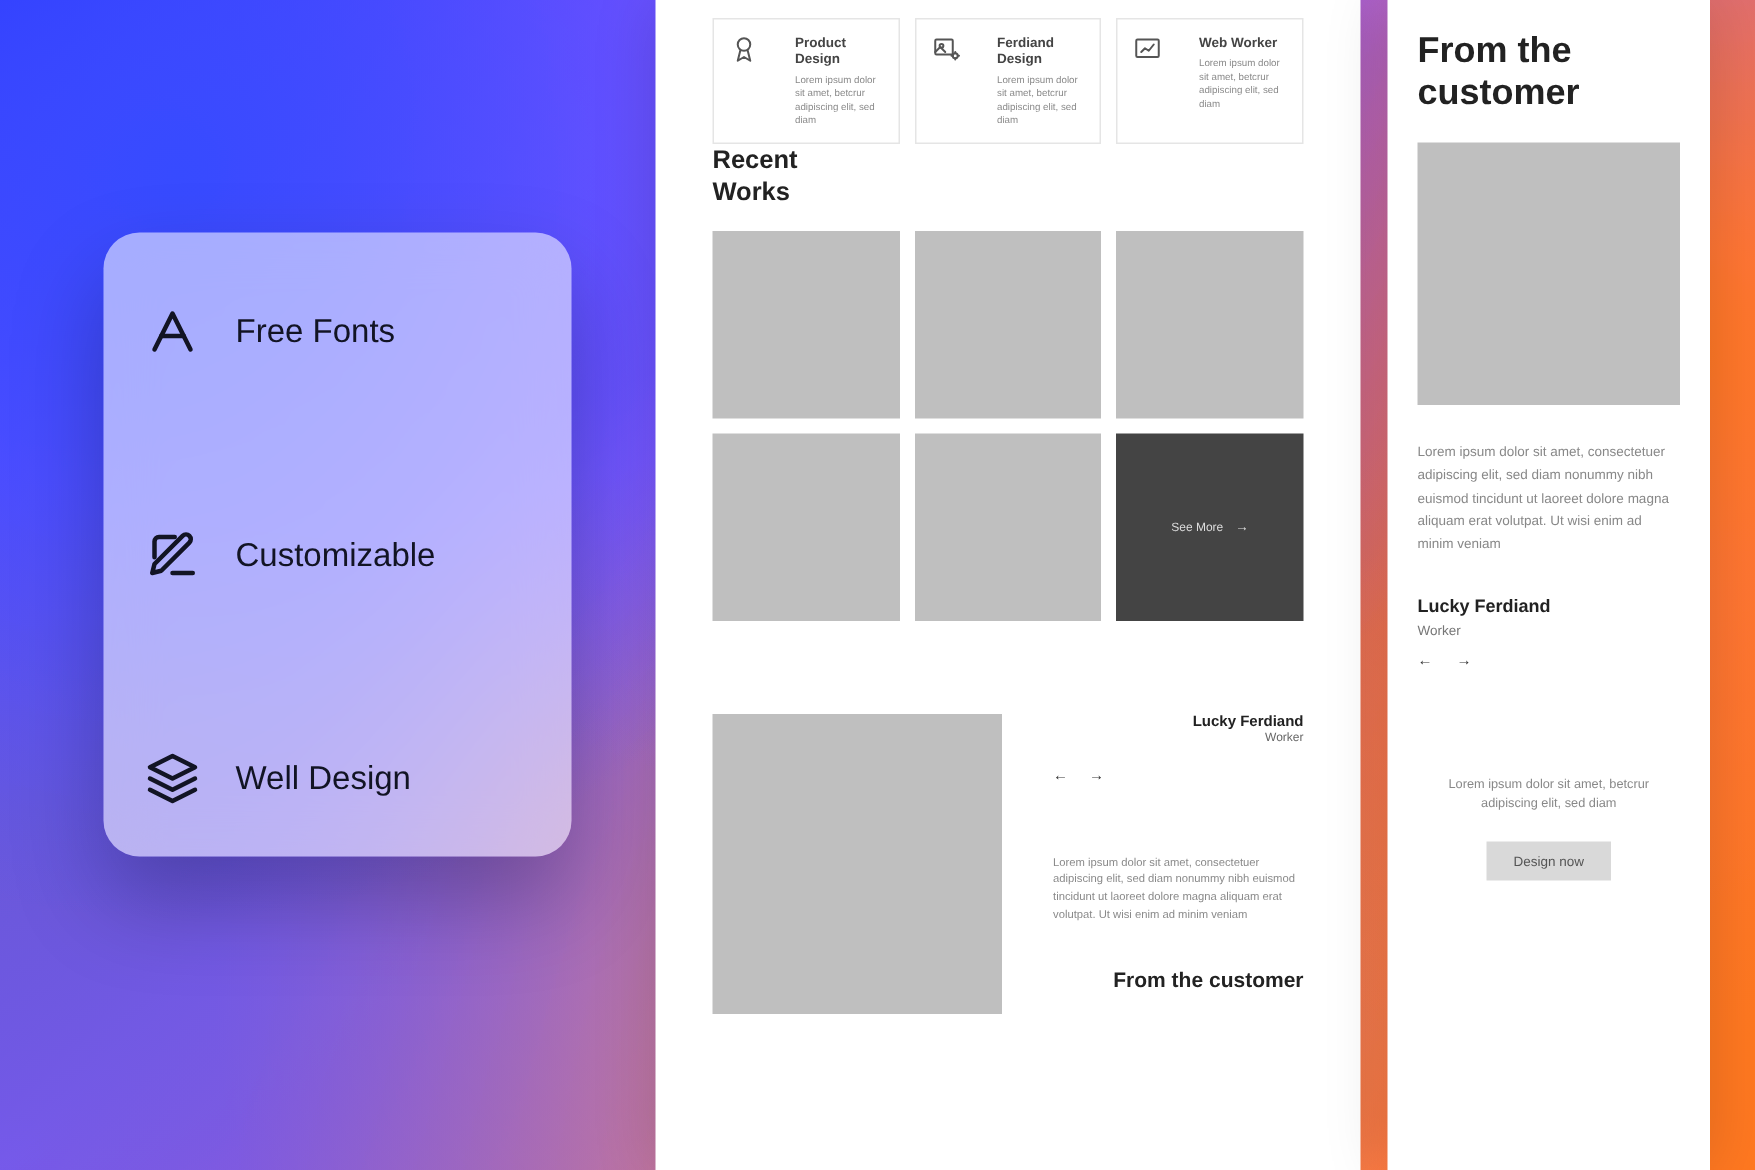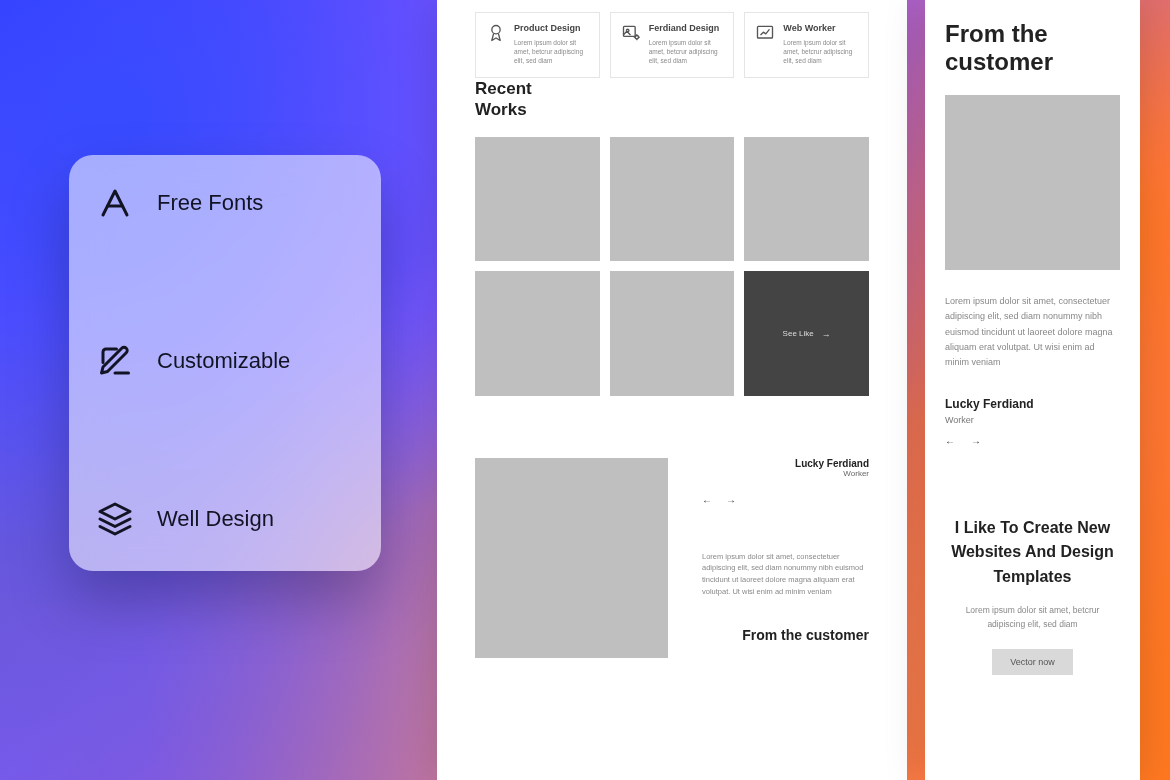--- a/index.html
+++ b/index.html
@@ -15,35 +15,35 @@
       radial-gradient(circle at 50% 85%, #ff9a6a 0%, transparent 50%),
       radial-gradient(circle at 100% 90%, #ff7a2a 0%, transparent 35%),
       linear-gradient(135deg, #1f2aff 0%, #8a5cff 40%, #ff7a2a 100%);
     filter: saturate(1.1);
   }
 
   .feature-card {
     position: absolute; left: 69px; top: 155px; width: 312px; height: 416px;
     background: rgba(255,255,255,0.55); backdrop-filter: blur(18px);
     border-radius: 24px; box-shadow: 0 30px 60px rgba(0,0,0,0.25);
-    padding: 30px 28px 34px 28px; display: flex; flex-direction: column; justify-content: space-between;
+    padding: 48px 28px 34px 28px; display: flex; flex-direction: column; justify-content: space-between;
   }
   .feature-row { display: flex; align-items: center; gap: 24px; }
   .feature-row svg { width: 36px; height: 36px; flex: 0 0 36px; }
   .feature-row .txt { font-size: 22px; font-weight: 500; color: #121424; }
 
   .center-panel {
     position: absolute; left: 437px; top: 0; width: 470px; height: 780px;
     background: #ffffff; box-shadow: 0 0 40px rgba(0,0,0,0.15);
     padding: 12px 38px 30px 38px; overflow: hidden;
   }
 
   .services-row { display: flex; gap: 10px; }
   .service-card {
-    flex: 1; border: 1px solid #e5e5e5; padding: 10px; display: flex; gap: 8px; align-items: flex-start; min-height: 66px;
+    flex: 1; border: 1px solid #e5e5e5; padding: 10px; display: flex; gap: 24px; align-items: flex-start; min-height: 66px;
   }
   .service-icon { width: 20px; height: 20px; flex: 0 0 20px; color: #4a4a4a; }
   .service-card .title { font-size: 9px; font-weight: 600; color: #444; line-height: 1.2; margin-bottom: 4px; }
   .service-card .sub { font-size: 6.5px; color: #8a8a8a; line-height: 1.4; }
 
   .recent-title { font-size: 17px; font-weight: 700; color: #222; line-height: 1.25; margin-bottom: 16px; width: 70px; }
   .works-grid { display: grid; grid-template-columns: repeat(3, 1fr); gap: 10px; }
   .work-box { aspect-ratio: 1/1; background: #bfbfbf; }
   .see-more-box { aspect-ratio: 1/1; background: #444; display: flex; align-items: center; justify-content: center; gap: 8px; color: #ddd; font-size: 8px; }
   .see-more-box .arrow { font-size: 9px; }
@@ -148,21 +148,21 @@
 
   <div class="recent-title">Recent Works</div>
 
   <div class="works-grid">
     <div class="work-box"></div>
     <div class="work-box"></div>
     <div class="work-box"></div>
     <div class="work-box"></div>
     <div class="work-box"></div>
     <div class="see-more-box">
-      <span>See Like</span>
+      <span>See More</span>
       <span class="arrow">→</span>
     </div>
   </div>
 
   <div class="testimonial-row">
     <div class="testi-img"></div>
     <div class="testi-right">
       <div class="testi-right-top">
         <div class="testi-nav">
           <span>←</span>
@@ -184,17 +184,16 @@
   <div class="rp-img"></div>
   <div class="rp-quote">Lorem ipsum dolor sit amet, consectetuer adipiscing elit, sed diam nonummy nibh euismod tincidunt ut laoreet dolore magna aliquam erat volutpat. Ut wisi enim ad minim veniam</div>
   <div class="rp-name">Lucky Ferdiand</div>
   <div class="rp-role">Worker</div>
   <div class="rp-nav">
     <span>←</span>
     <span>→</span>
   </div>
 
   <div class="rp-cta">
-    <div class="rp-cta-title">I Like To Create New Websites And Design Templates</div>
     <div class="rp-cta-sub">Lorem ipsum dolor sit amet, betcrur adipiscing elit, sed diam</div>
-    <div class="rp-cta-btn">Vector now</div>
+    <div class="rp-cta-btn">Design now</div>
   </div>
 </div>
 
 </body></html>

